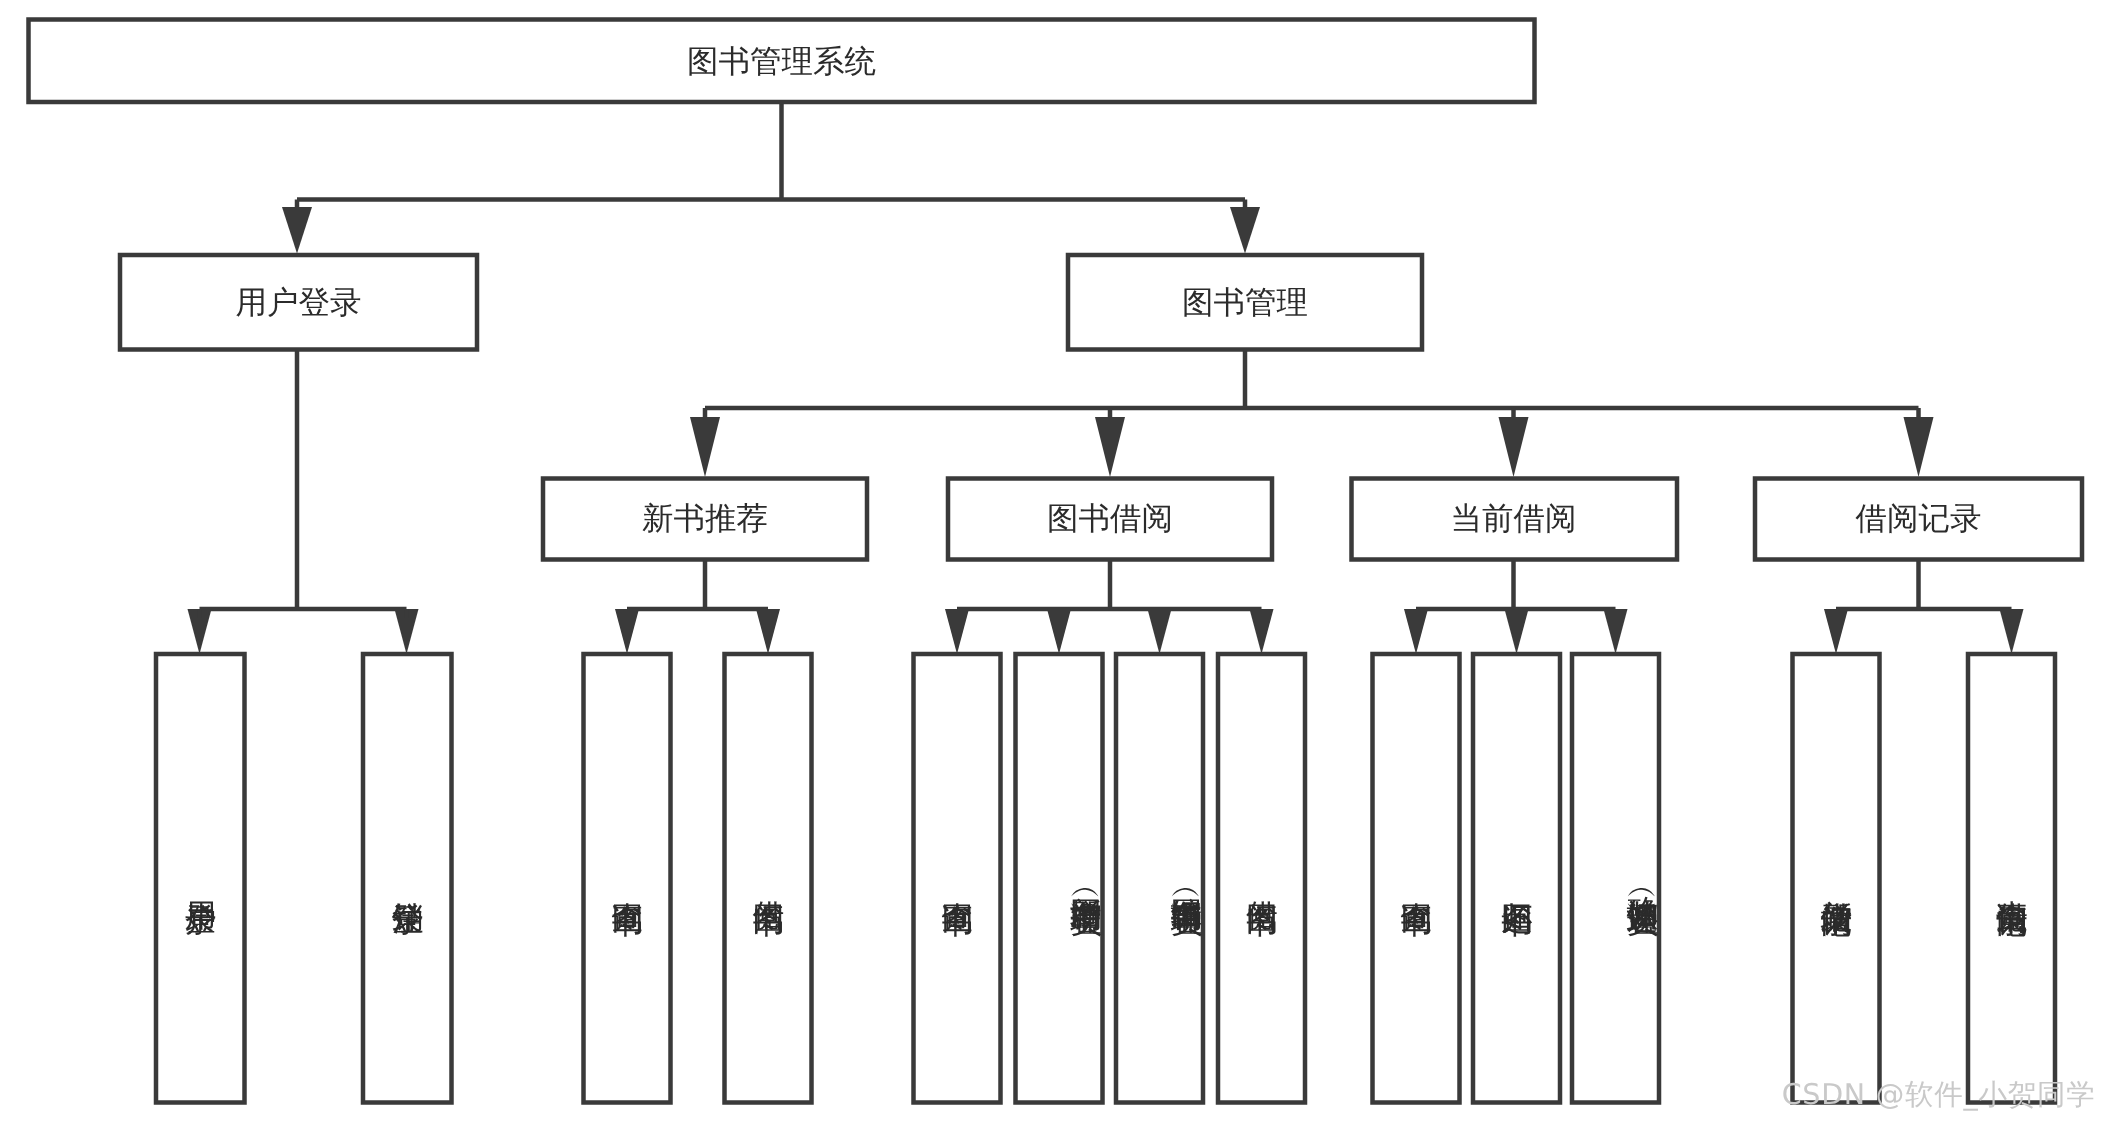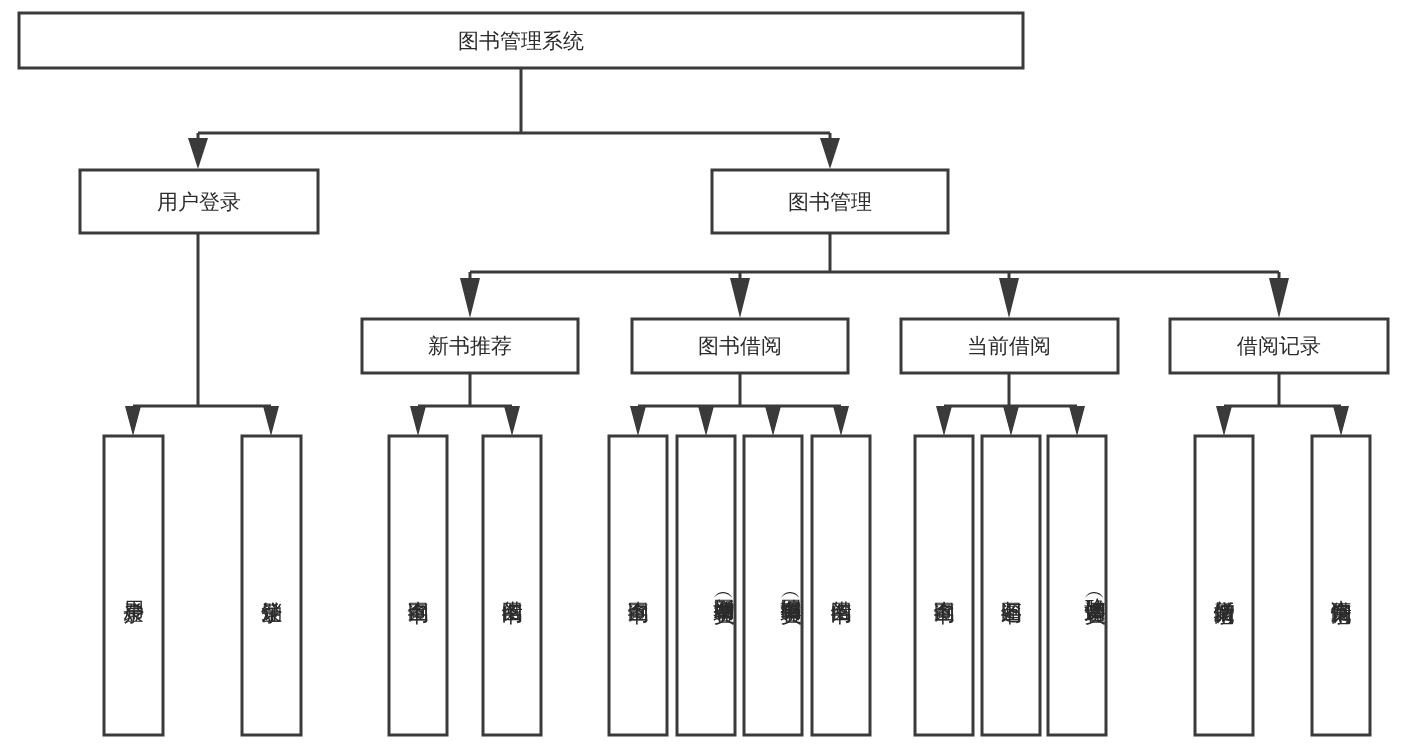--- a/index.html
+++ b/index.html
@@ -211,14 +211,15 @@
   <div class="node-label-v" style="left:744px; top:436px; width:58px; height:299px; align-items:flex-start;">编辑图书（管理员）</div>
   <div class="node-label-v" style="left:812px; top:436px; width:58px; height:299px;">借阅图书</div>
 
   <div class="node-label-v" style="left:915px; top:436px; width:58px; height:299px;">查询图书</div>
   <div class="node-label-v" style="left:982px; top:436px; width:58px; height:299px;">归还图书</div>
   <div class="node-label-v" style="left:1048px; top:436px; width:58px; height:299px; align-items:flex-start;">确认归还（管理员）</div>
 
   <div class="node-label-v" style="left:1195px; top:436px; width:58px; height:299px;">新增借阅记录</div>
   <div class="node-label-v" style="left:1312px; top:436px; width:58px; height:299px;">查询借阅记录</div>
 
+  <div class="watermark">CSDN @软件_小贺同学</div>
 
 </div>
 
 </body></html>

